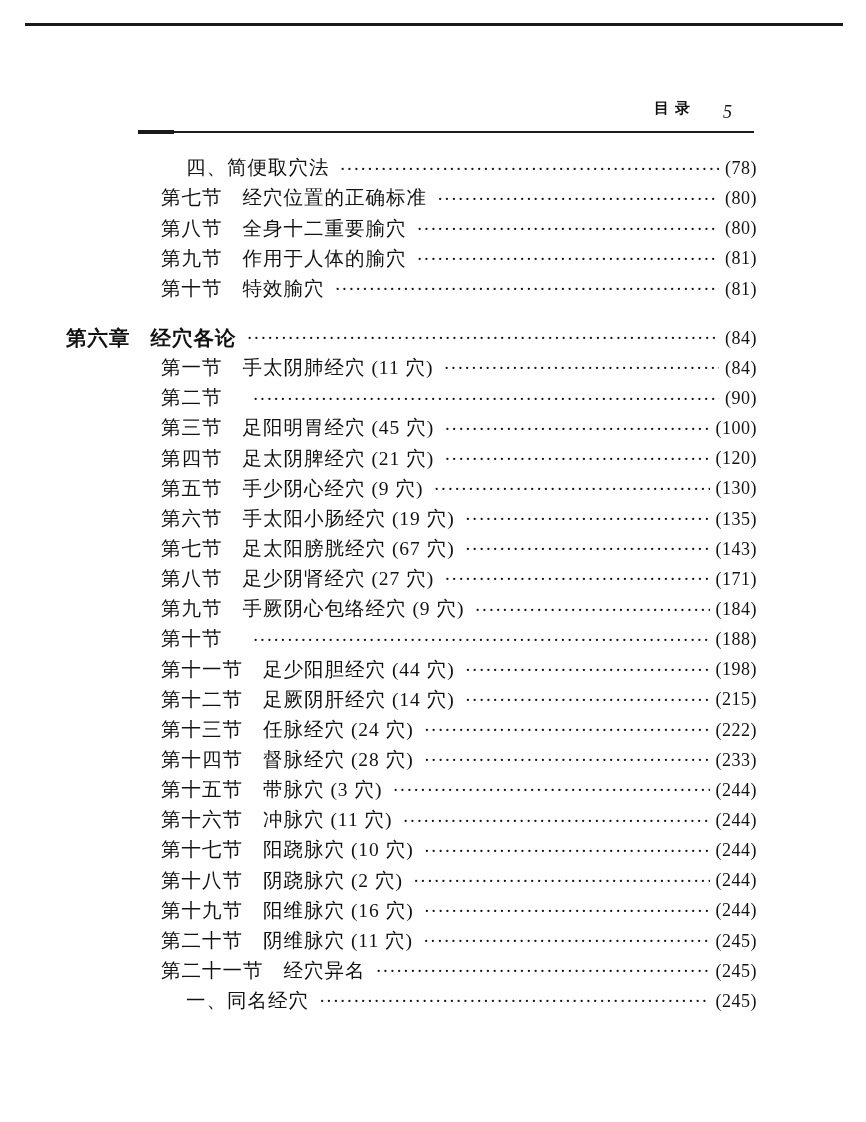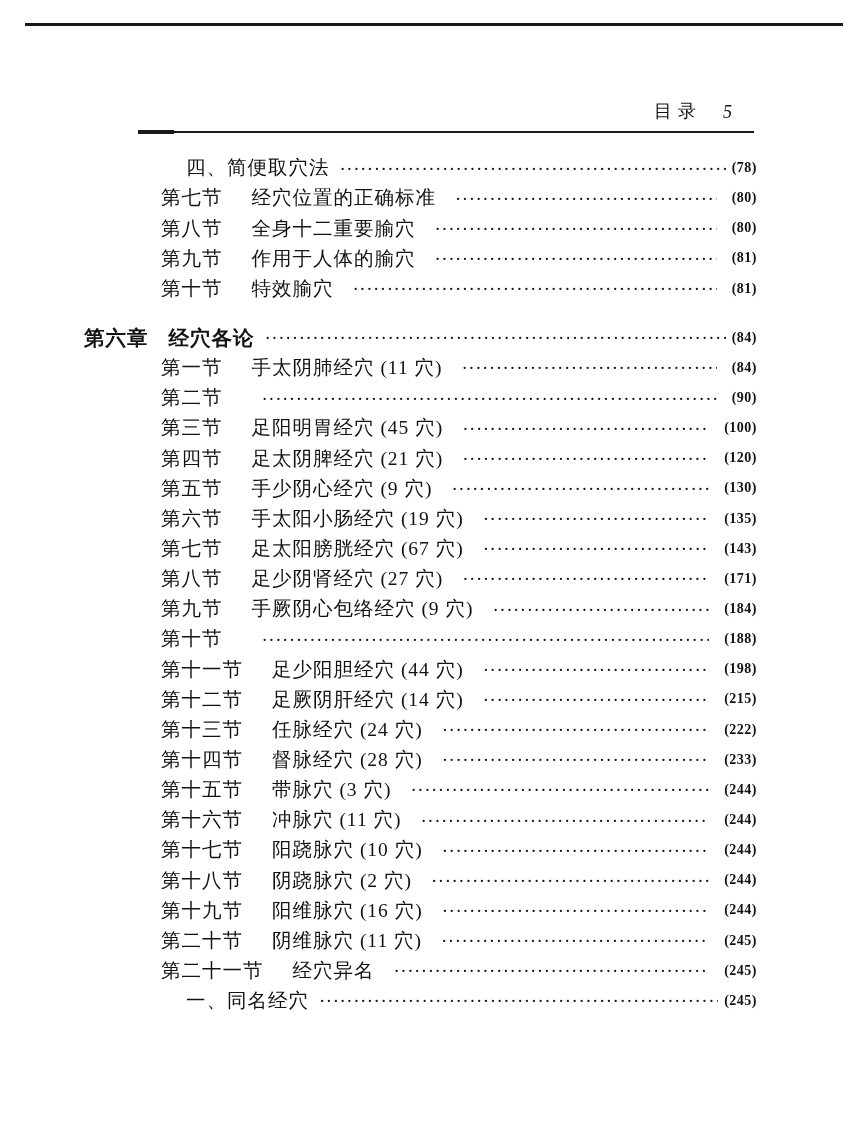--- a/index.html
+++ b/index.html
@@ -37,22 +37,22 @@
     left: 138px;
     top: 130px;
     width: 36px;
     height: 4px;
     background: #1a1a1a;
   }
   .page-header-title {
     position: absolute;
     left: 654px;
     top: 99px;
-    font-size: 18px;
-    font-weight: 400;
+    font-size: 15px;
+    font-weight: 700;
     letter-spacing: 6px;
     white-space: nowrap;
   }
   .page-header-number {
     position: absolute;
     left: 723px;
     top: 102px;
     font-size: 18px;
     font-style: italic;
   }
@@ -65,22 +65,22 @@
   }
   .row {
     display: flex;
     align-items: center;
     height: 30.15px;
     padding-right: 109px;
     box-sizing: border-box;
     line-height: 1;
     white-space: nowrap;
   }
-  .lvl-0 { padding-left: 84px; }
-  .lvl-1 { padding-left: 161px; gap: 9px; }
+  .lvl-0 { padding-left: 66px; }
+  .lvl-1 { padding-left: 161px; }
   .lvl-2 { padding-left: 186px; }
   .row.chapter {
     margin-top: 19px;
     font-weight: bold;
   }
   .row .label {
     letter-spacing: 1px;
     font-size: 19.5px;
     margin-right: 20px;
     flex: 0 0 auto;
@@ -97,24 +97,24 @@
     flex: 1 1 auto;
     overflow: hidden;
     font-size: 19px;
     letter-spacing: 0.5px;
     margin: 0 4px 0 10px;
     color: #171717;
     font-weight: normal;
   }
   .row .page {
     flex: 0 0 auto;
-    font-size: 14px;
+    font-size: 18px;
     letter-spacing: 0.5px;
     margin-left: 2px;
-    font-weight: bold;
+    font-weight: normal;
   }
 </style>
 </head>
 <body>
 
 <div class="top-rule"></div>
 
 <div class="page-header-title">目录</div>
 <div class="page-header-number">5</div>
 <div class="header-rule"></div>

